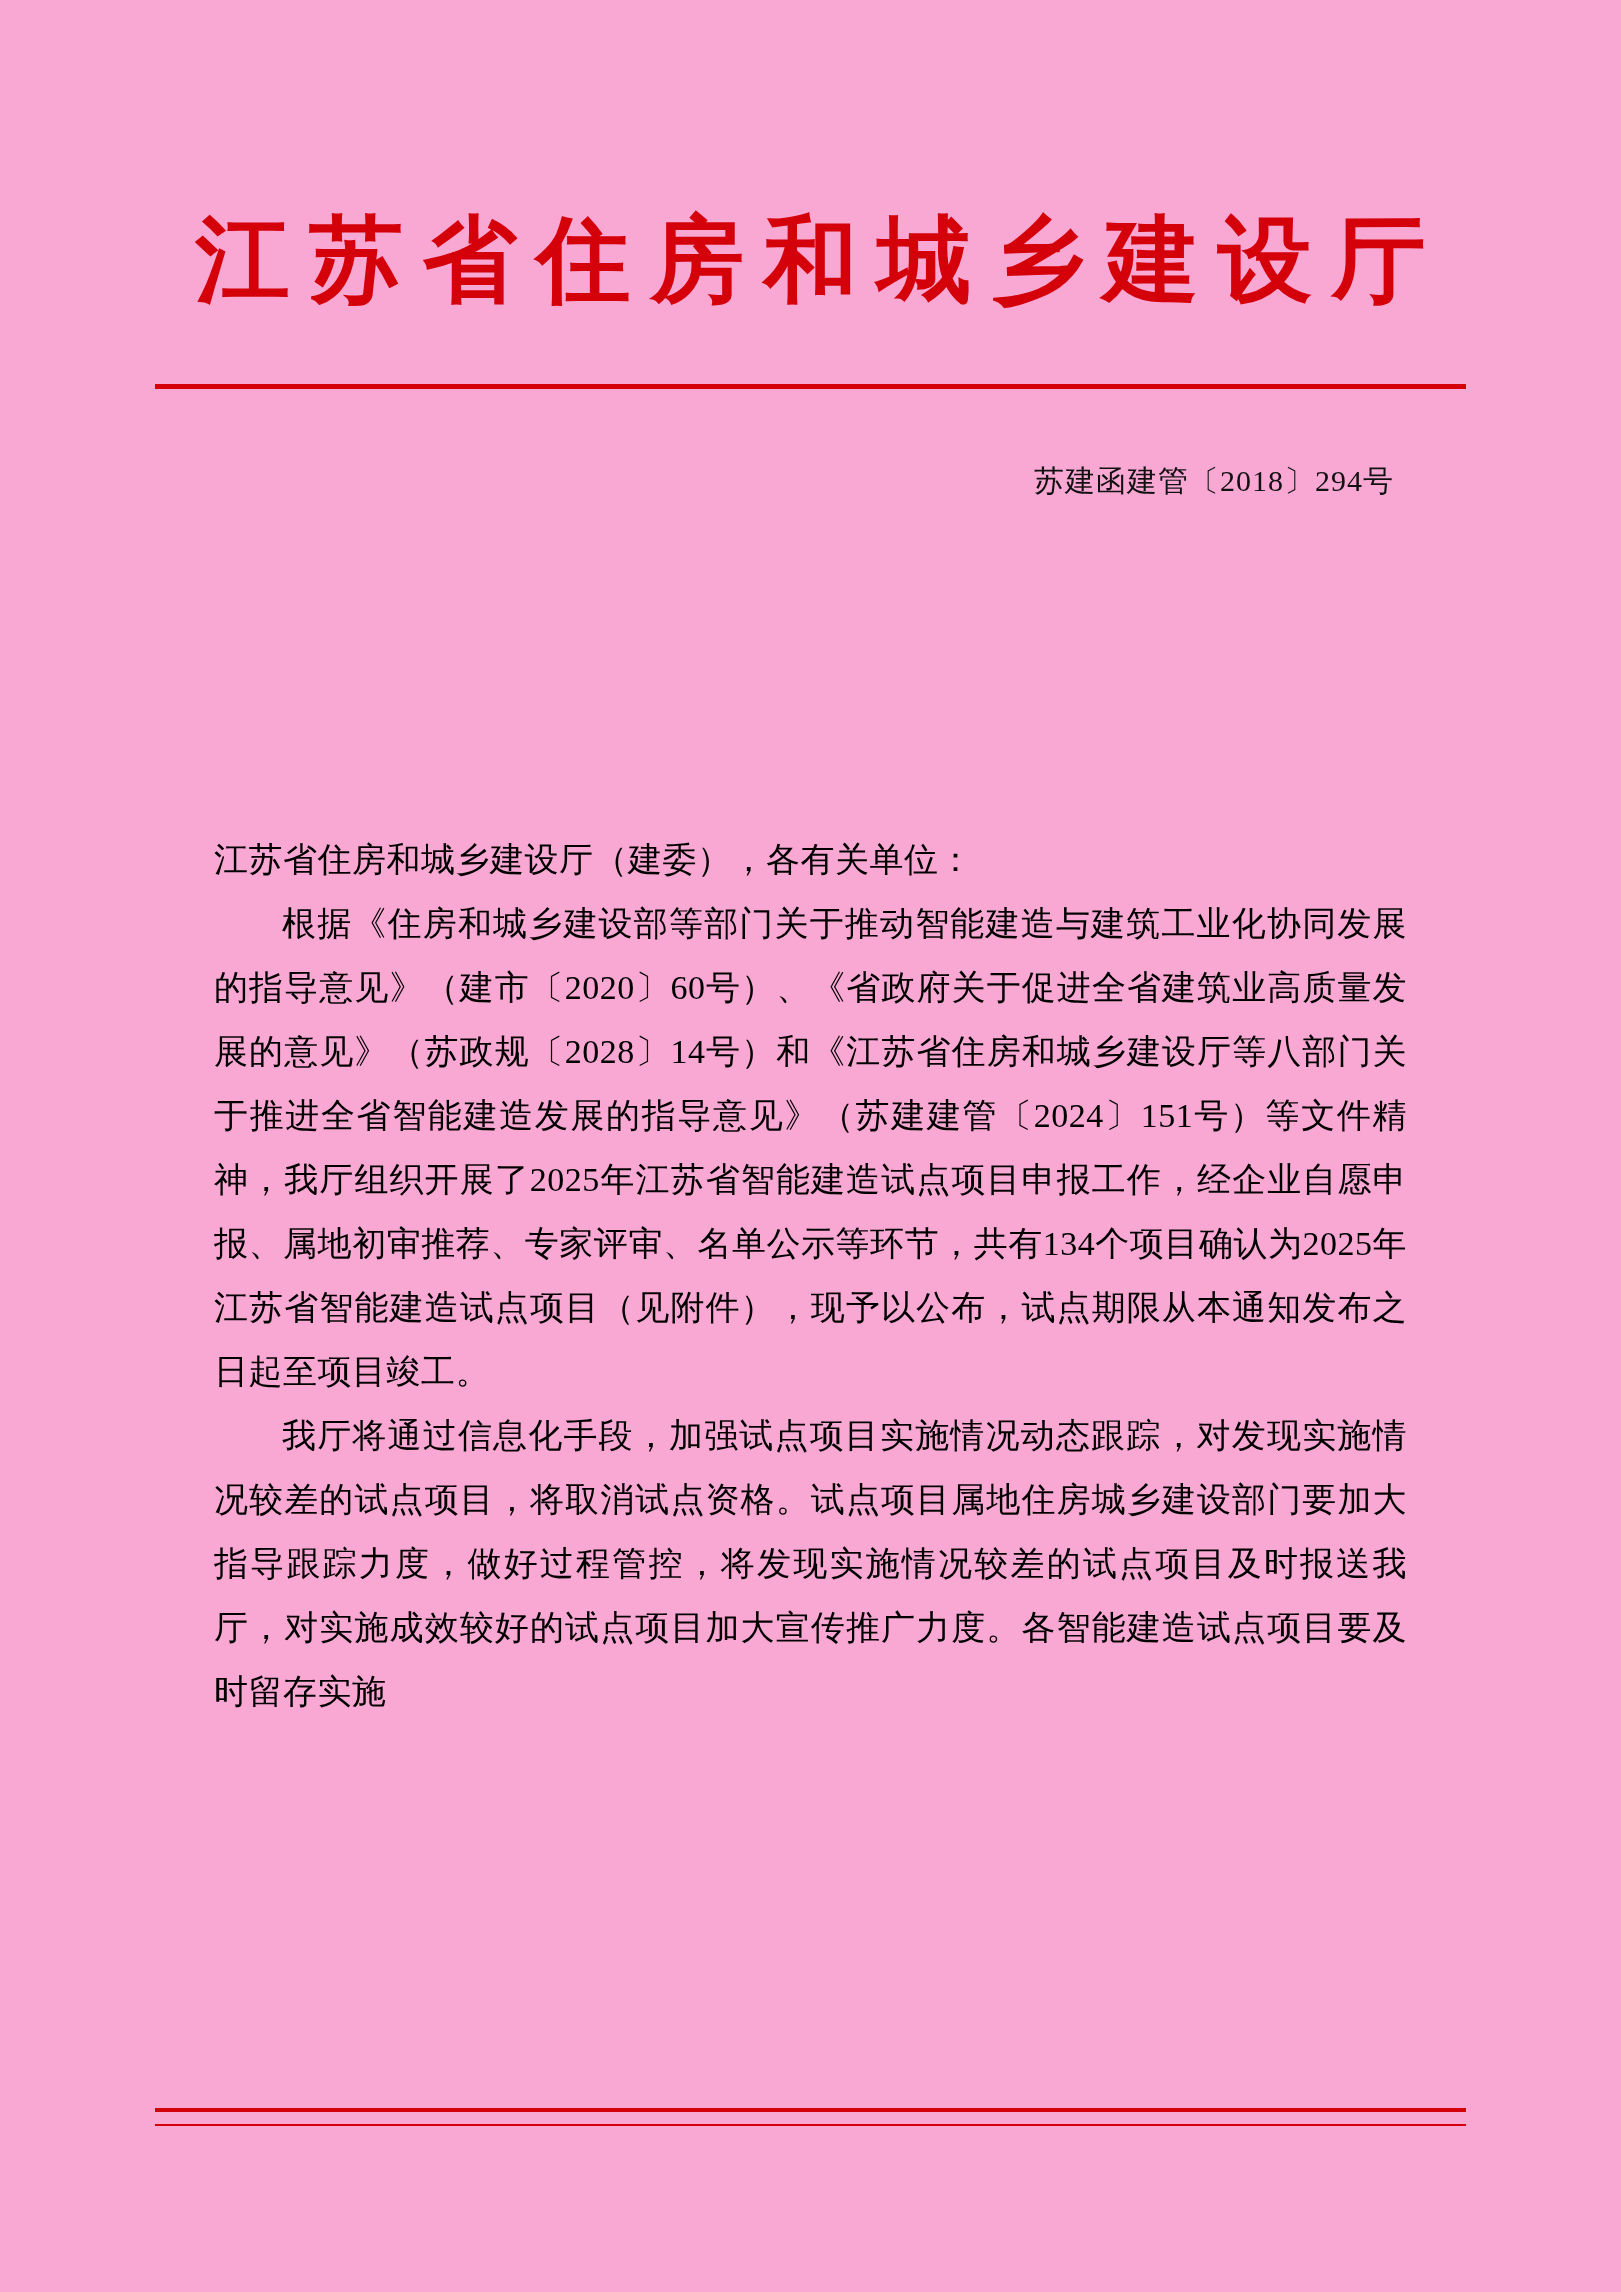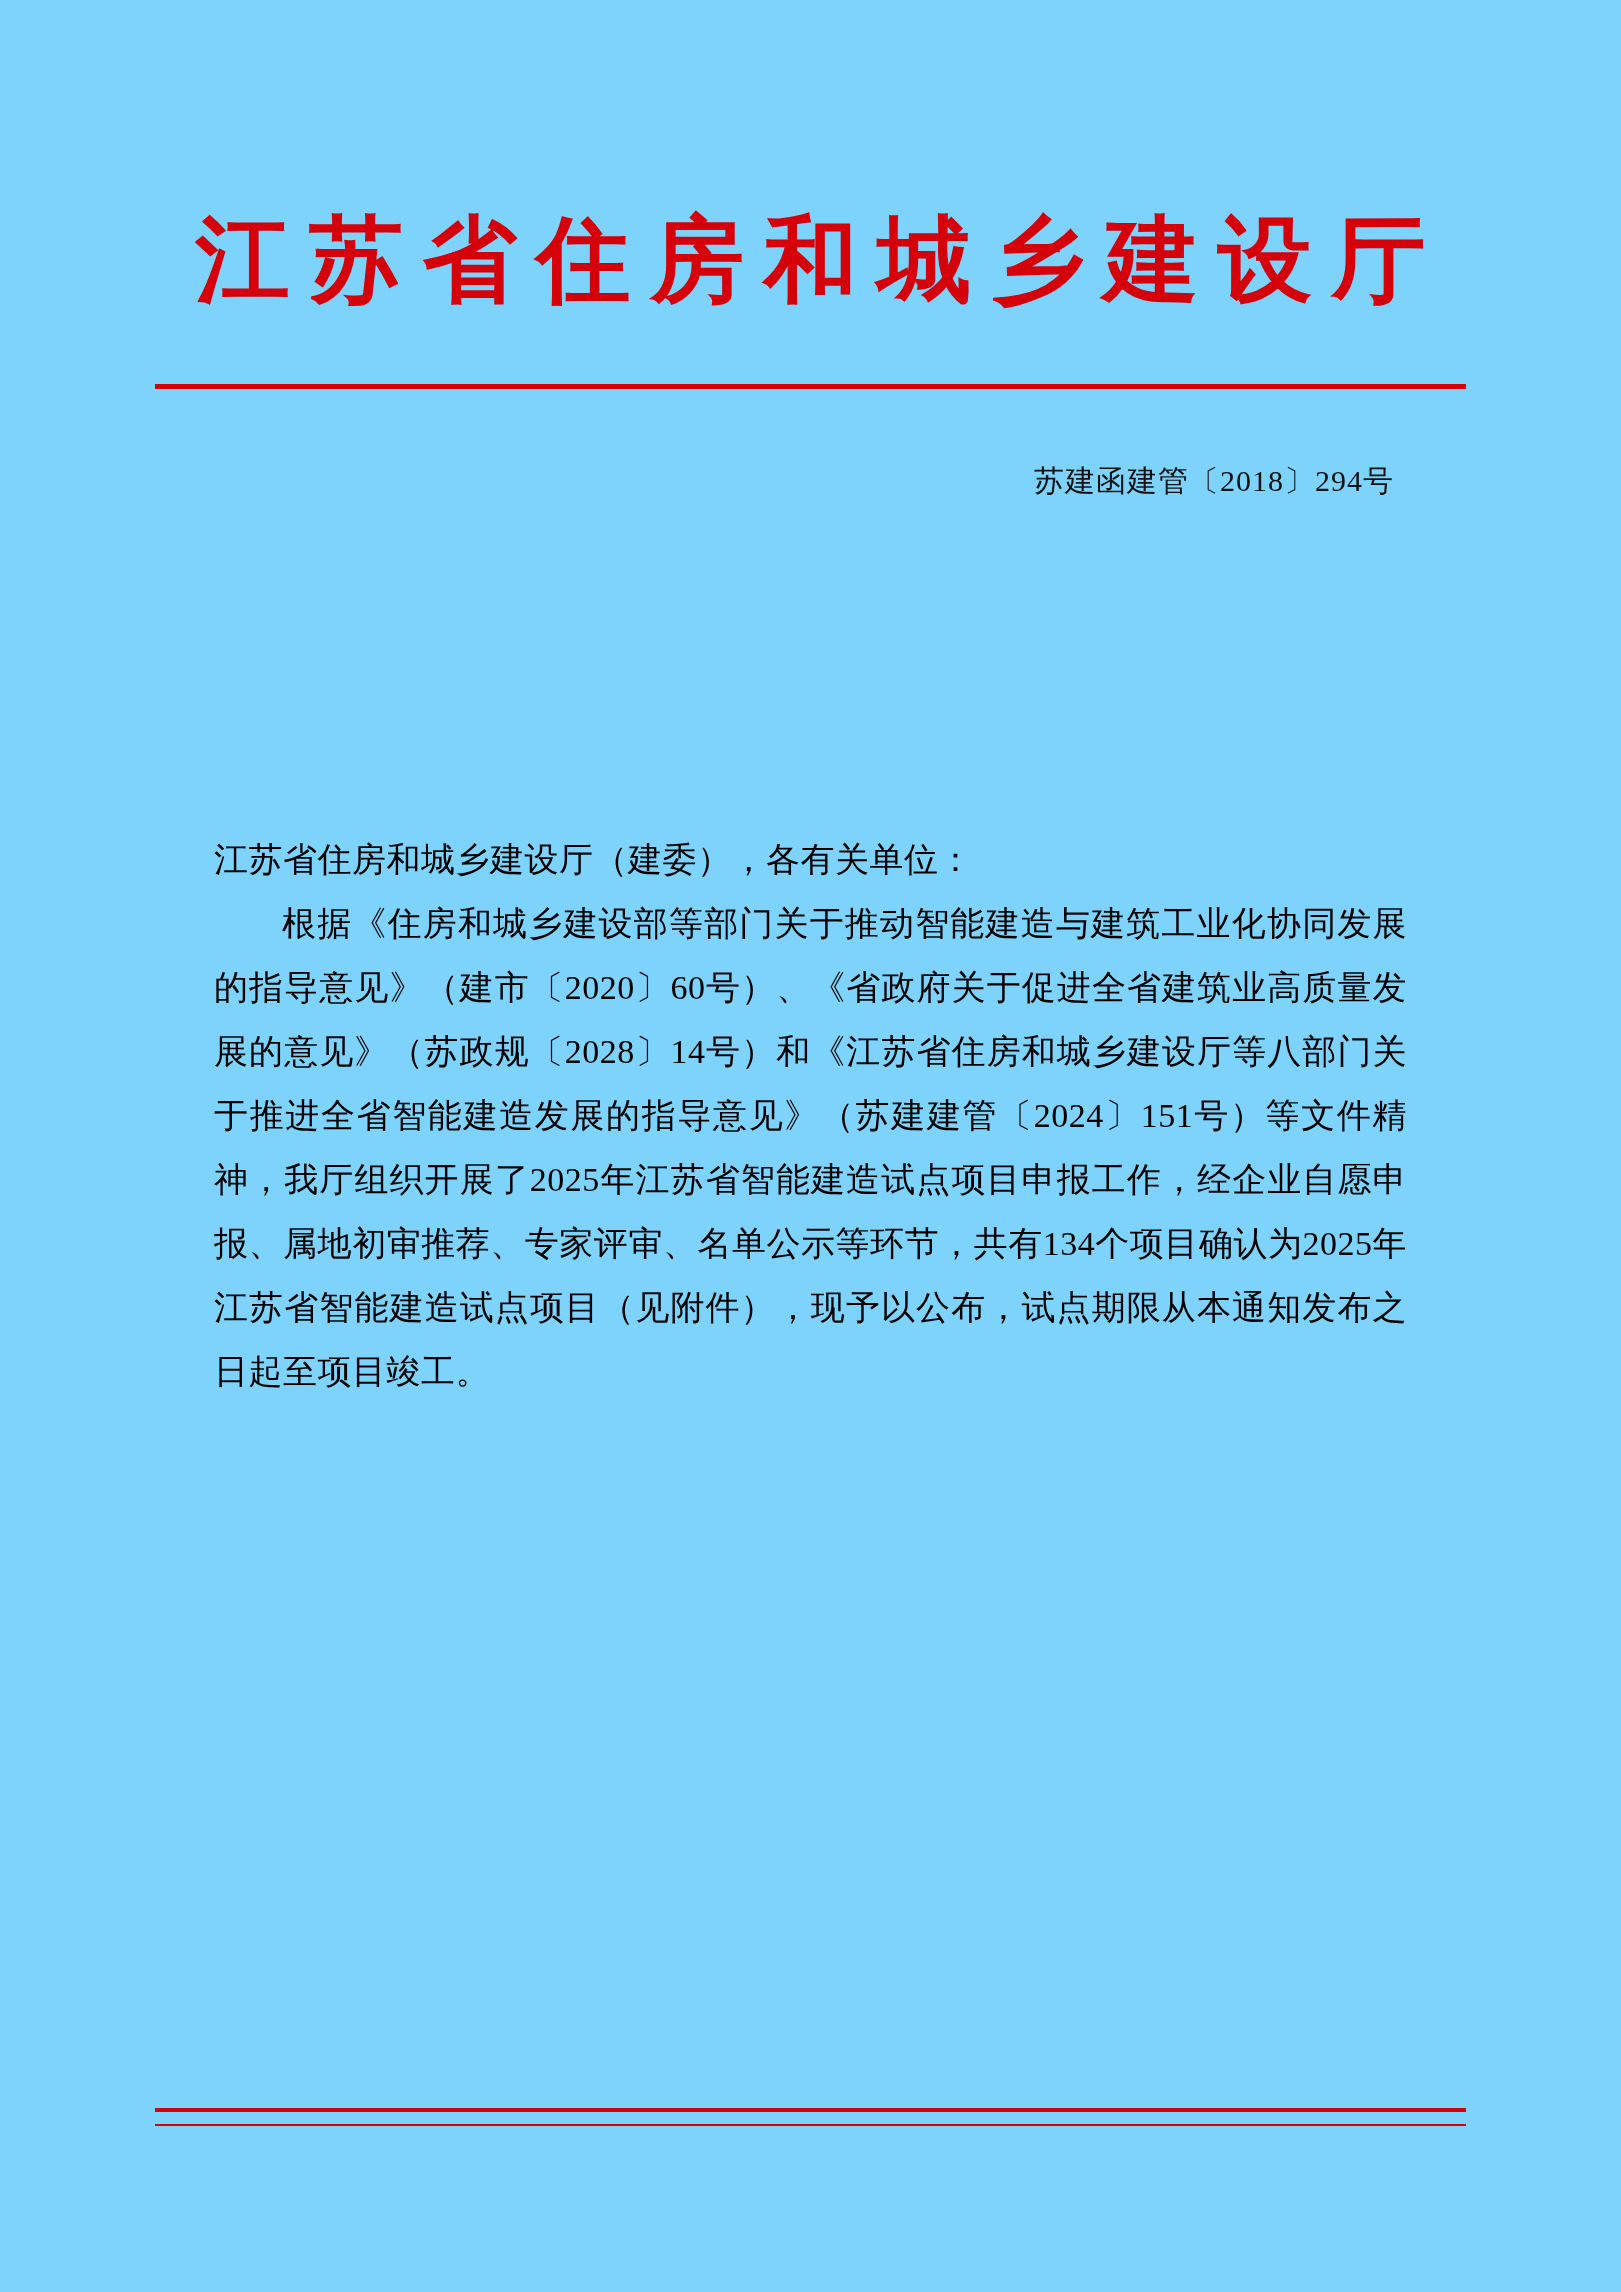--- a/index.html
+++ b/index.html
@@ -9,21 +9,21 @@
   }
   body {
     font-family: "Liberation Serif", "DejaVu Serif", serif;
     color: #000;
   }
   .page {
     position: relative;
     width: 1621px;
     height: 2293px;
     margin: 0 auto;
-    background: #7dd3fc;
+    background: #f9a8d4;
     box-sizing: border-box;
     overflow: hidden;
   }
 
   
   .doc-header {
     position: absolute;
     left: 0;
     right: 0;
     top: 211px;
@@ -126,19 +126,20 @@
   <div class="header-rule"></div>
 
   <div class="doc-number">苏建函建管〔2018〕294号</div>
 
   <div class="doc-title">
   </div>
 
   <div class="doc-body">
     <p>江苏省住房和城乡建设厅（建委），各有关单位：</p>
     <p class="indent">根据《住房和城乡建设部等部门关于推动智能建造与建筑工业化协同发展的指导意见》（建市〔2020〕60号）、《省政府关于促进全省建筑业高质量发展的意见》（苏政规〔2028〕14号）和《江苏省住房和城乡建设厅等八部门关于推进全省智能建造发展的指导意见》（苏建建管〔2024〕151号）等文件精神，我厅组织开展了2025年江苏省智能建造试点项目申报工作，经企业自愿申报、属地初审推荐、专家评审、名单公示等环节，共有134个项目确认为2025年江苏省智能建造试点项目（见附件），现予以公布，试点期限从本通知发布之日起至项目竣工。</p>
+    <p class="indent">我厅将通过信息化手段，加强试点项目实施情况动态跟踪，对发现实施情况较差的试点项目，将取消试点资格。试点项目属地住房城乡建设部门要加大指导跟踪力度，做好过程管控，将发现实施情况较差的试点项目及时报送我厅，对实施成效较好的试点项目加大宣传推广力度。各智能建造试点项目要及时留存实施</p>
   </div>
 
   <div class="footer-rule-thick"></div>
   <div class="footer-rule-thin"></div>
 
 </div>
 
 
 </body></html>

